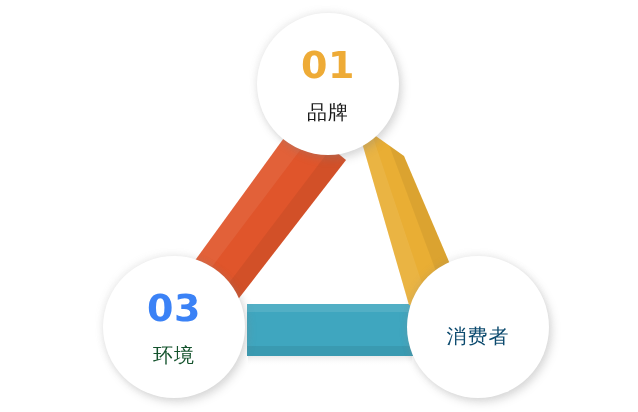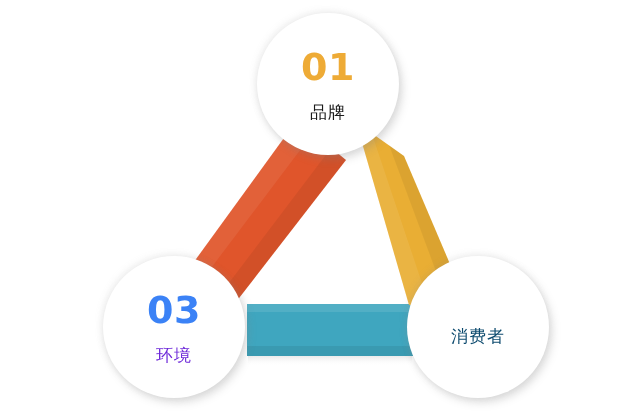--- a/index.html
+++ b/index.html
@@ -44,21 +44,21 @@
   }
   .node .num {
     font-size: 38px;
     font-weight: bold;
     line-height: 1;
     letter-spacing: 0.5px;
     font-family: "DejaVu Sans", "Liberation Sans", sans-serif;
   }
   .node .caption {
     margin-top: 18px;
-    font-size: 17px;
+    font-size: 20px;
     color: #1a1a1a;
     line-height: 1;
     letter-spacing: 1px;
     font-family: "DejaVu Sans", "Liberation Sans", sans-serif;
   }
   #node-brand {
     left: 257px;
     top: 13px;
     width: 142px;
     height: 142px;
@@ -145,16 +145,16 @@
     <span class="num" style="color: rgb(238, 171, 54);">01</span>
     <span class="caption" style="color: rgb(26, 26, 26);">品牌</span>
   </div>
 
   <div class="node" id="node-consumer">
     <span class="caption" style="color: #0c4a6e;">消费者</span>
   </div>
 
   <div class="node" id="node-environment">
     <span class="num" style="color: #3b82f6;">03</span>
-    <span class="caption" style="color: #6d28d9;">环境</span>
+    <span class="caption" style="color: #14532d;">环境</span>
   </div>
 
 </div>
 
 </body></html>

